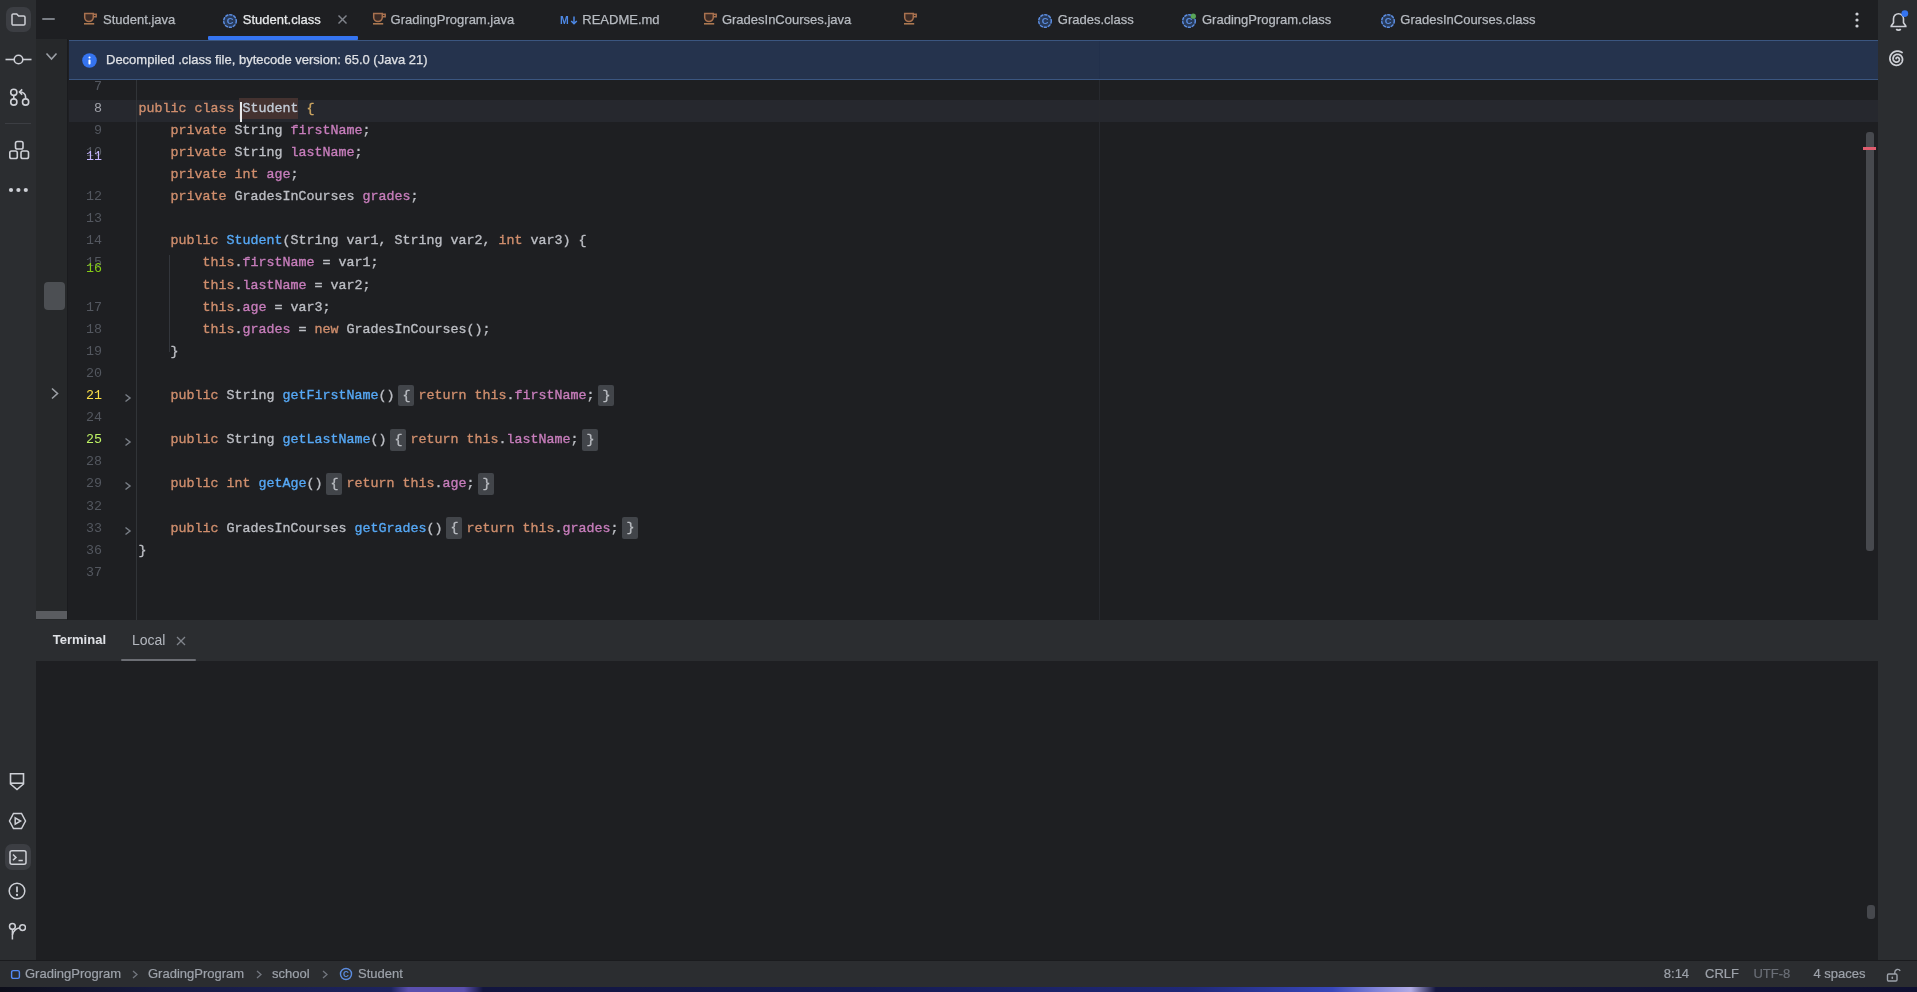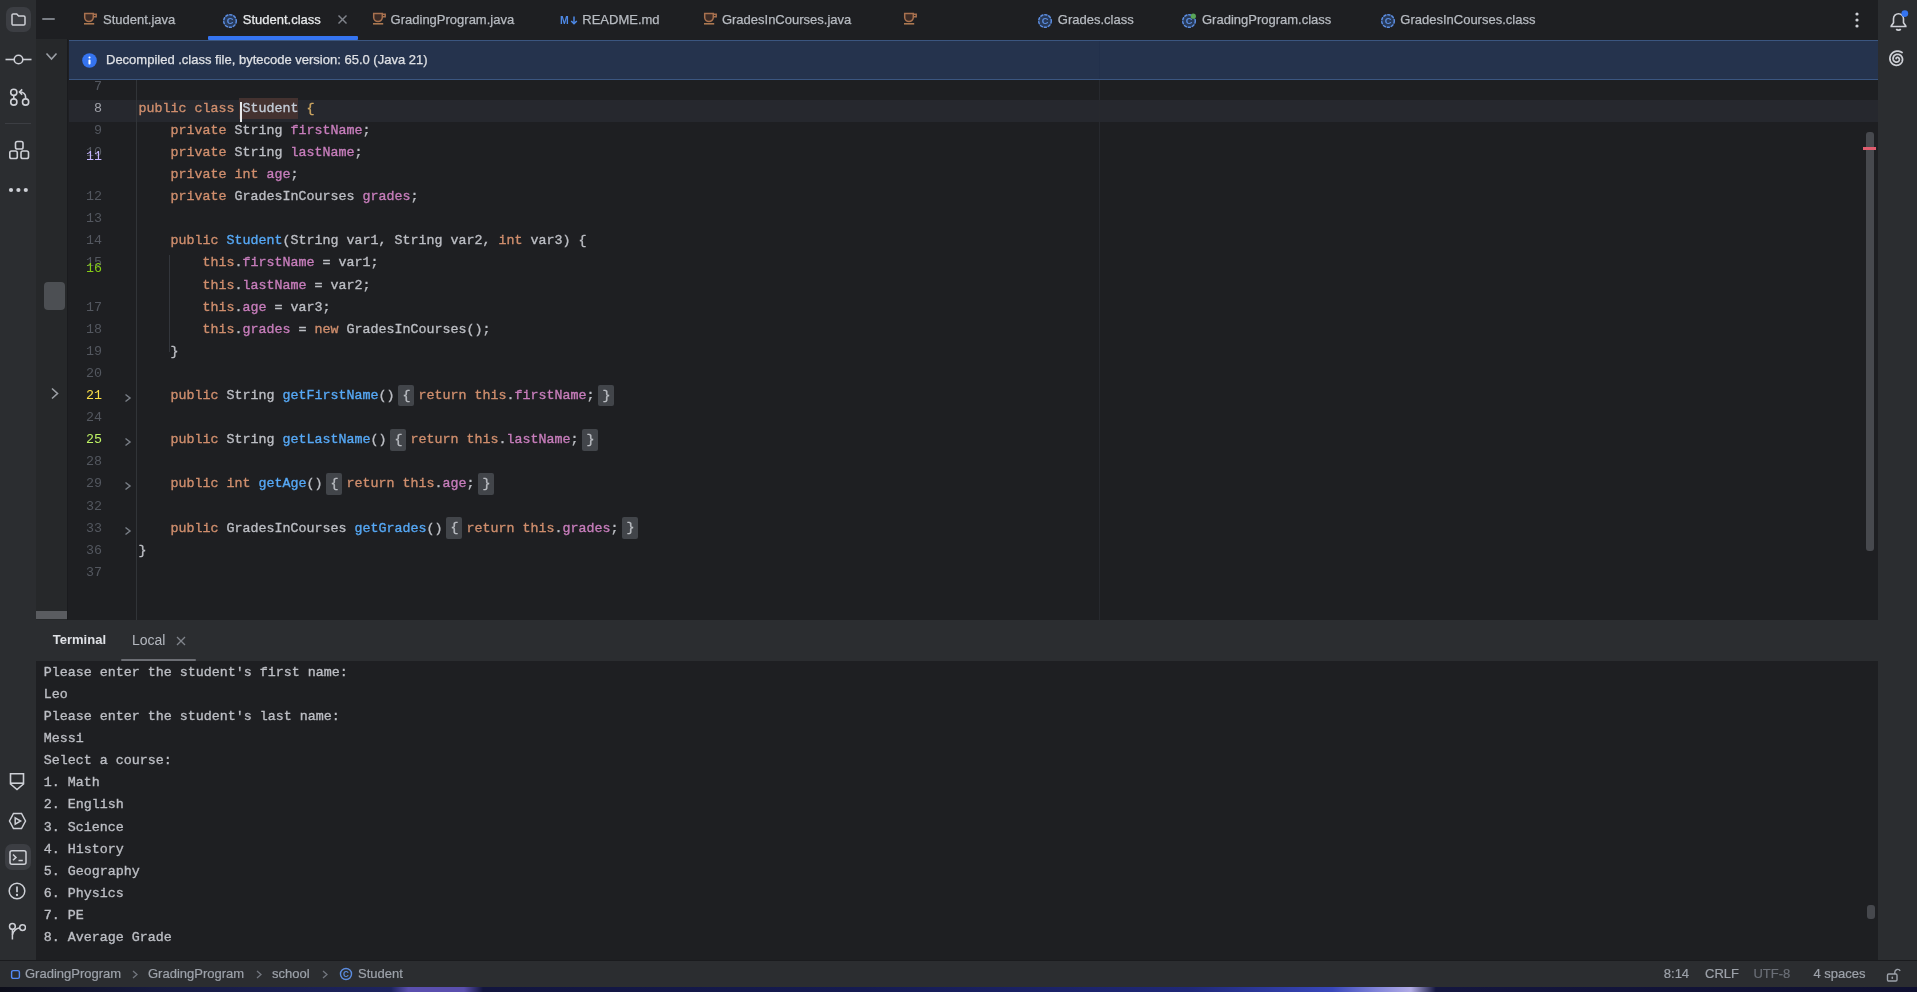--- a/index.html
+++ b/index.html
@@ -306,33 +306,20 @@
   <div class="abs" style="left:96px;top:0;height:41px;line-height:40px;font-size:14px;color:#B4B8BF;">Local</div>
   <svg class="abs" style="left:139px;top:14.5px;" width="12" height="12" viewBox="0 0 12 12">
     <g stroke="#80848B" stroke-width="1.3">
         <line x1="2" y1="2" x2="10" y2="10"></line>
         <line x1="10" y1="2" x2="2" y2="10"></line>
       </g>
   </svg>
   <div class="abs" style="left:85px;top:38.5px;width:75px;height:2.5px;background:#6C6E74;border-radius:1px;"></div>
 </div>
 <div class="abs" id="termbody">
-<pre class="abs" id="termtext">Please enter the student's first name:
-Leo
-Please enter the student's last name:
-Messi
-Select a course:
-1. Math
-2. English
-3. Science
-4. History
-5. Geography
-6. Physics
-7. PE
-8. Average Grade</pre>
 <div class="abs" style="left:1831px;top:244px;width:7.5px;height:14px;background:#46484D;border-radius:3px;"></div>
 </div>
 <div class="abs" id="statusbar">
   <svg class="abs" style="left:9.5px;top:7.5px;" width="11" height="11" viewBox="0 0 11 11">
     <rect x="1.6" y="1.6" width="7.8" height="7.8" rx="1.6" fill="none" stroke="#548AF7" stroke-width="1.4"></rect>
   </svg>
   <div class="sbitem" style="left:25px;">GradingProgram</div>
   <svg class="abs" style="left:131px;top:9px;" width="8" height="9" viewBox="0 0 8 9">
       <polyline points="2,1 6,4.5 2,8" fill="none" stroke="#72767E" stroke-width="1.3"></polyline>
     </svg>

